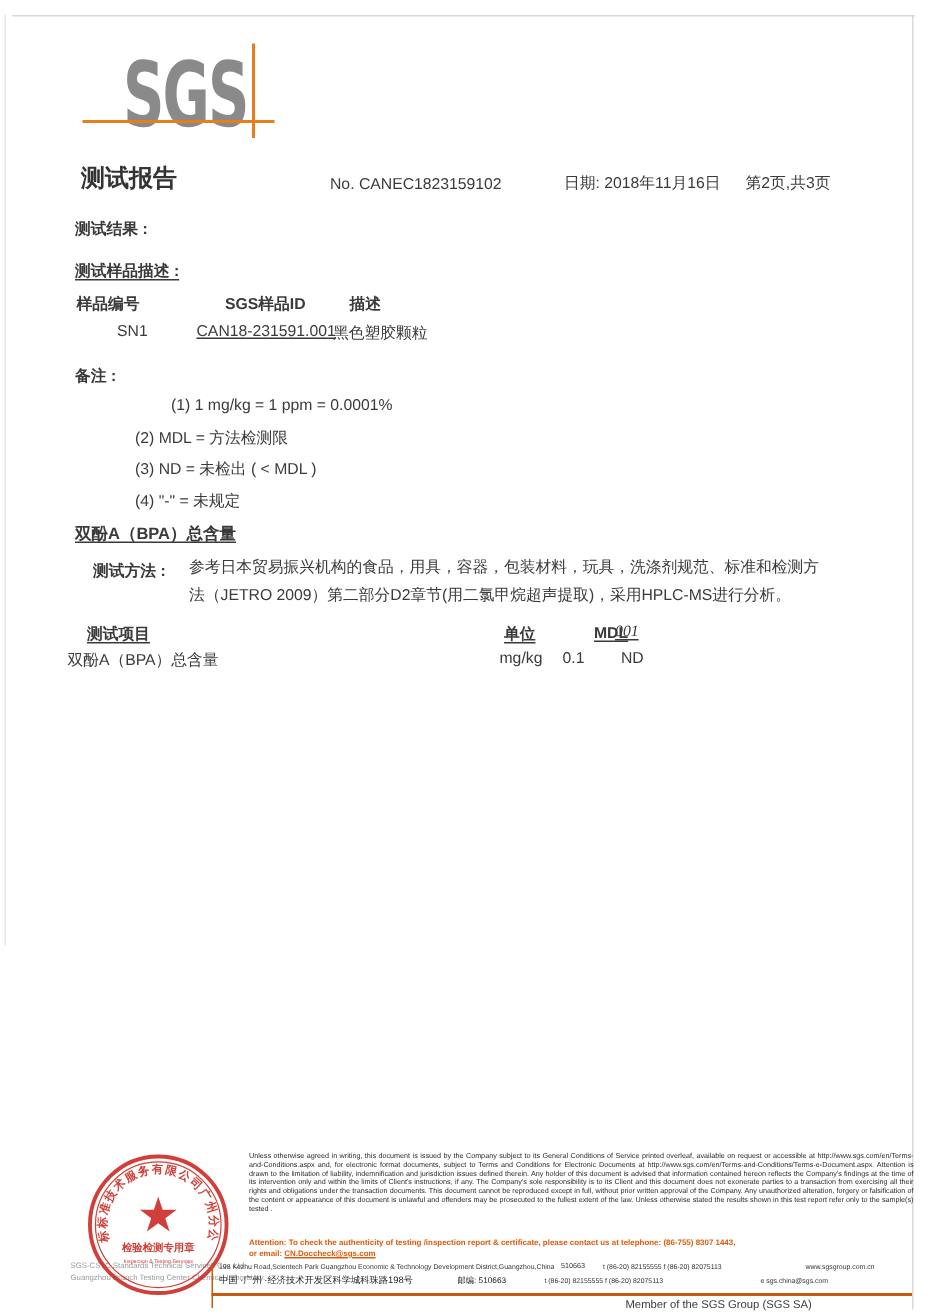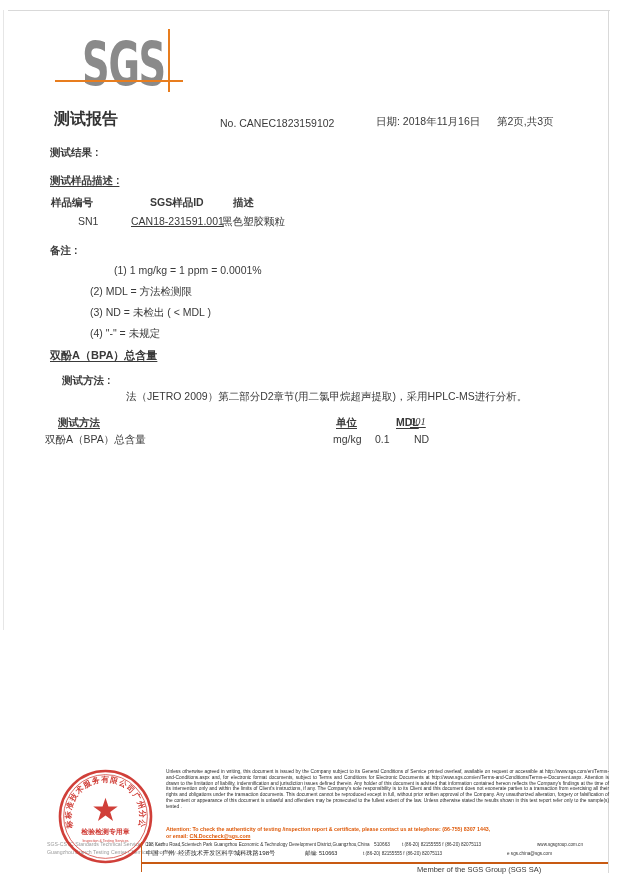--- a/index.html
+++ b/index.html
@@ -118,24 +118,25 @@
 
   <div class="lbl notes-label">备注 :</div>
   <div class="txt note-0">(1) 1 mg/kg = 1 ppm = 0.0001%</div>
   <div class="txt note-1">(2) MDL = 方法检测限</div>
   <div class="txt note-2">(3) ND = 未检出 ( &lt; MDL )</div>
   <div class="txt note-3">(4) "-" = 未规定</div>
 
   <div class="lbl und bpa-heading">双酚A（BPA）总含量</div>
 
   <div class="lbl method-label">测试方法 :</div>
+  <div class="txt method-line-0">参考日本贸易振兴机构的食品，用具，容器，包装材料，玩具，洗涤剂规范、标准和检测方</div>
   <div class="txt method-line-1">法（JETRO 2009）第二部分D2章节(用二氯甲烷超声提取)，采用HPLC-MS进行分析。</div>
 
   <div>
-    <span class="lbl und rt-h-item">测试方法</span>
+    <span class="lbl und rt-h-item">测试项目</span>
     <span class="lbl und rt-h-unit">单位</span>
     <span class="lbl und rt-h-mdl">MDL</span>
     <span class="lbl und rt-h-001">001</span>
     <span class="txt rt-v-item">双酚A（BPA）总含量</span>
     <span class="txt rt-v-unit">mg/kg</span>
     <span class="txt rt-v-mdl">0.1</span>
     <span class="txt rt-v-001">ND</span>
   </div>
 
   <div class="company-line-1">SGS-CSTC Standards Technical Services Co., Ltd.</div>

